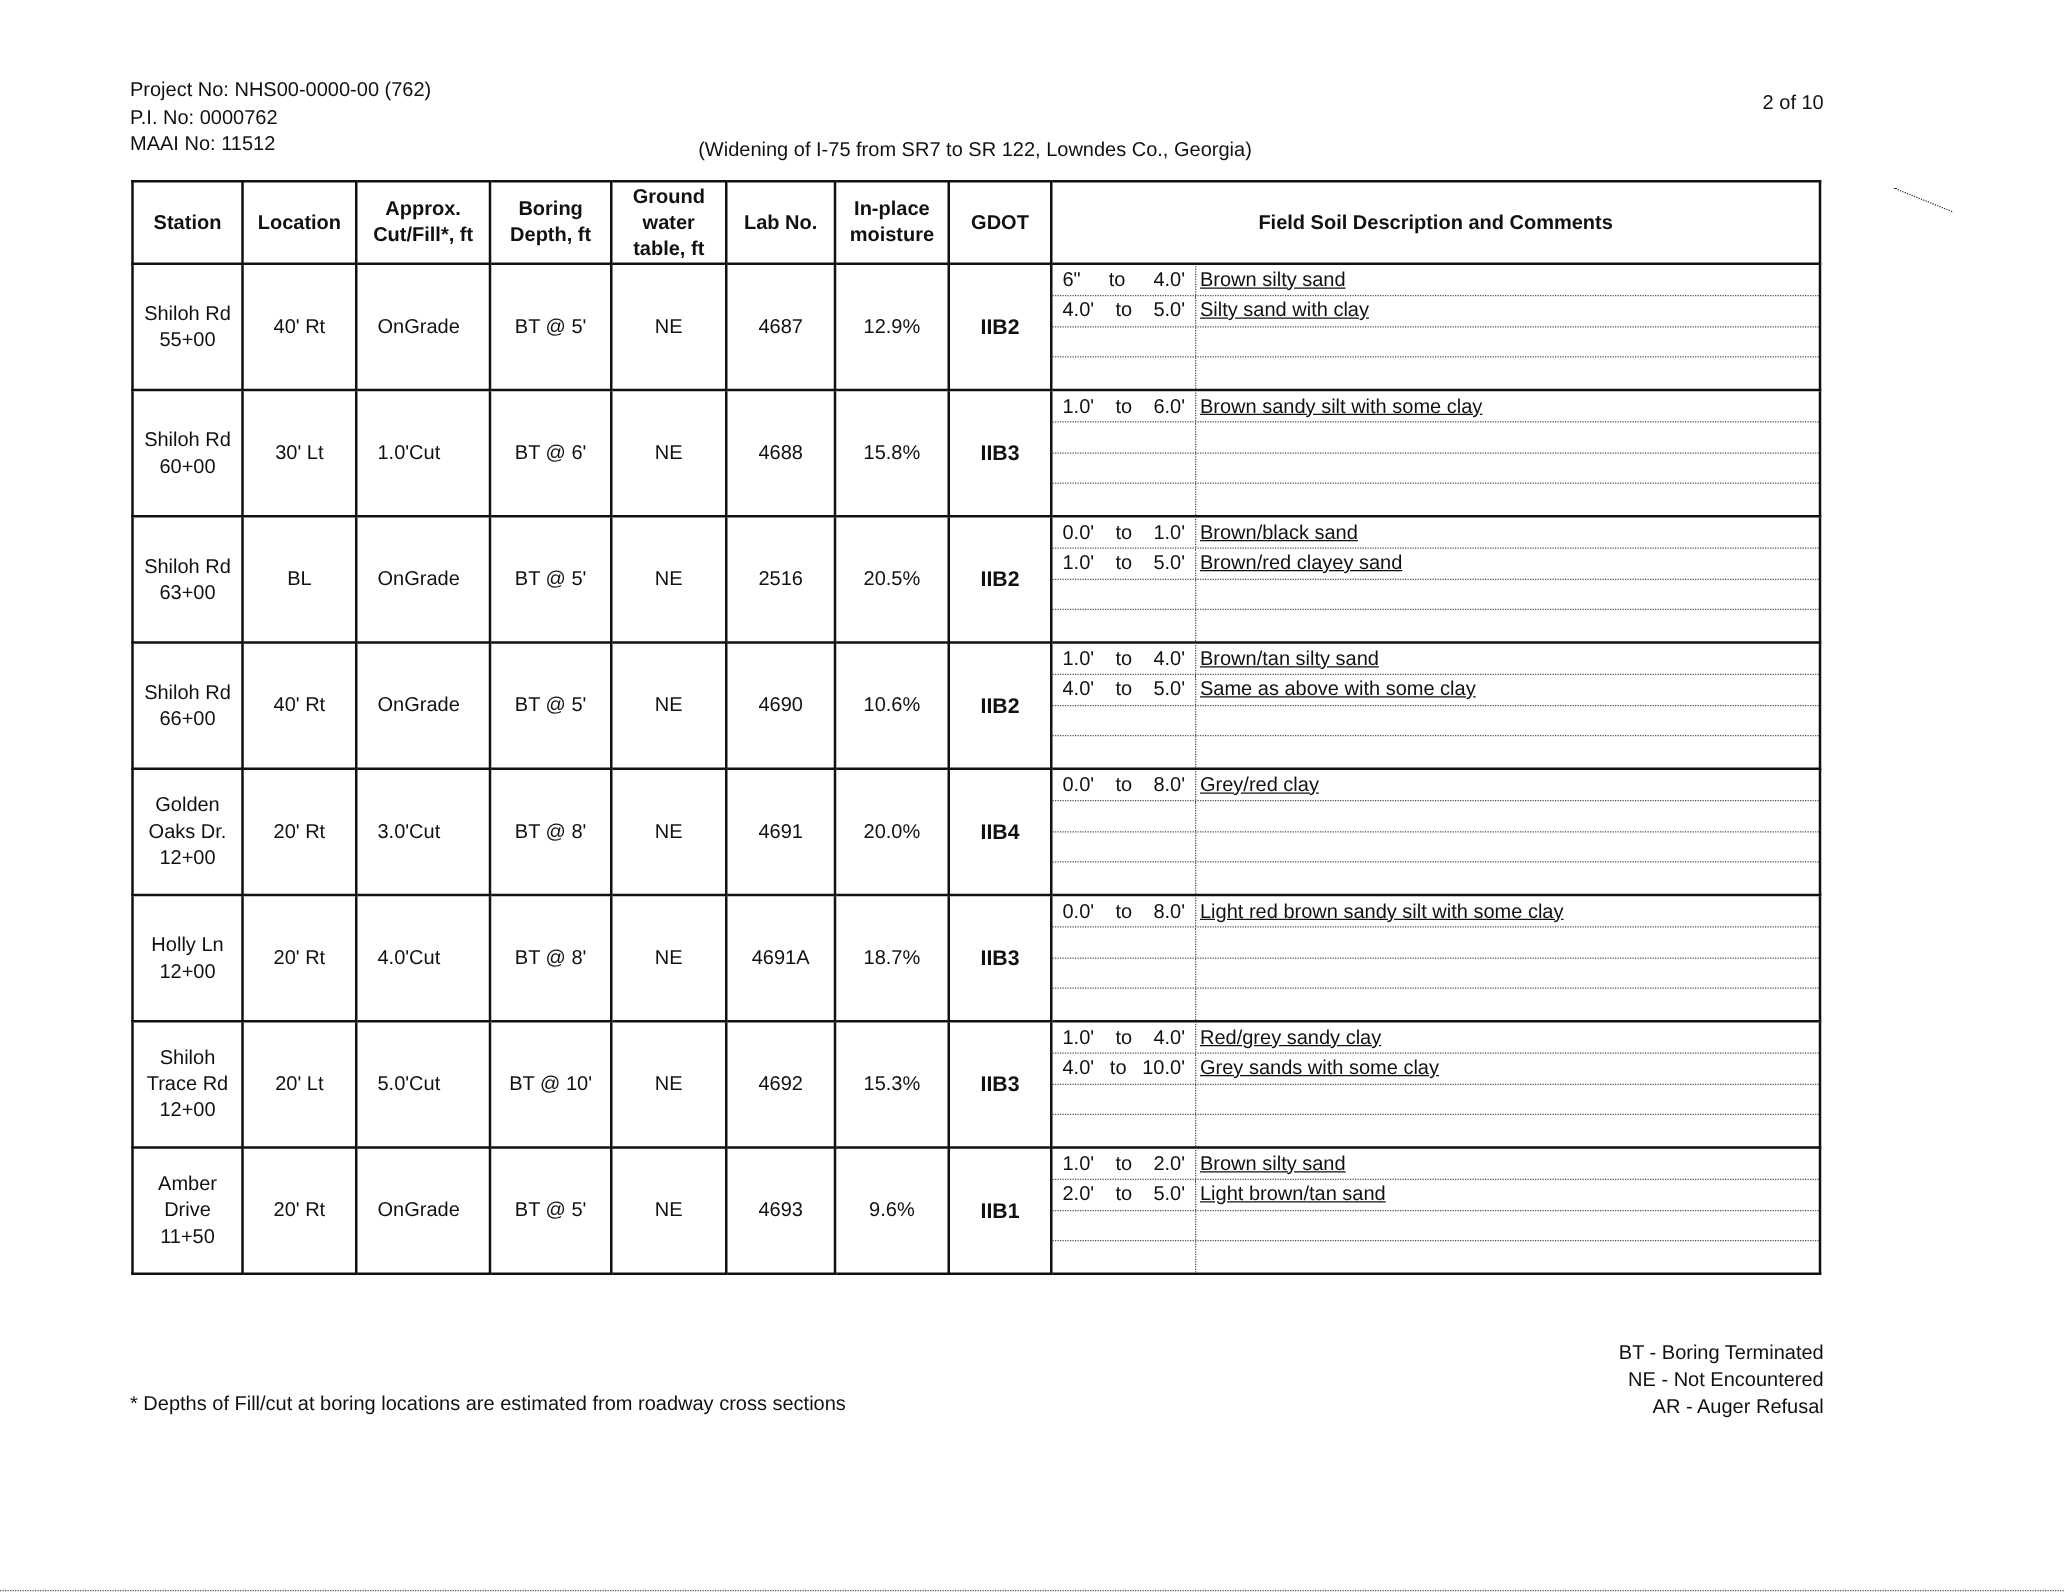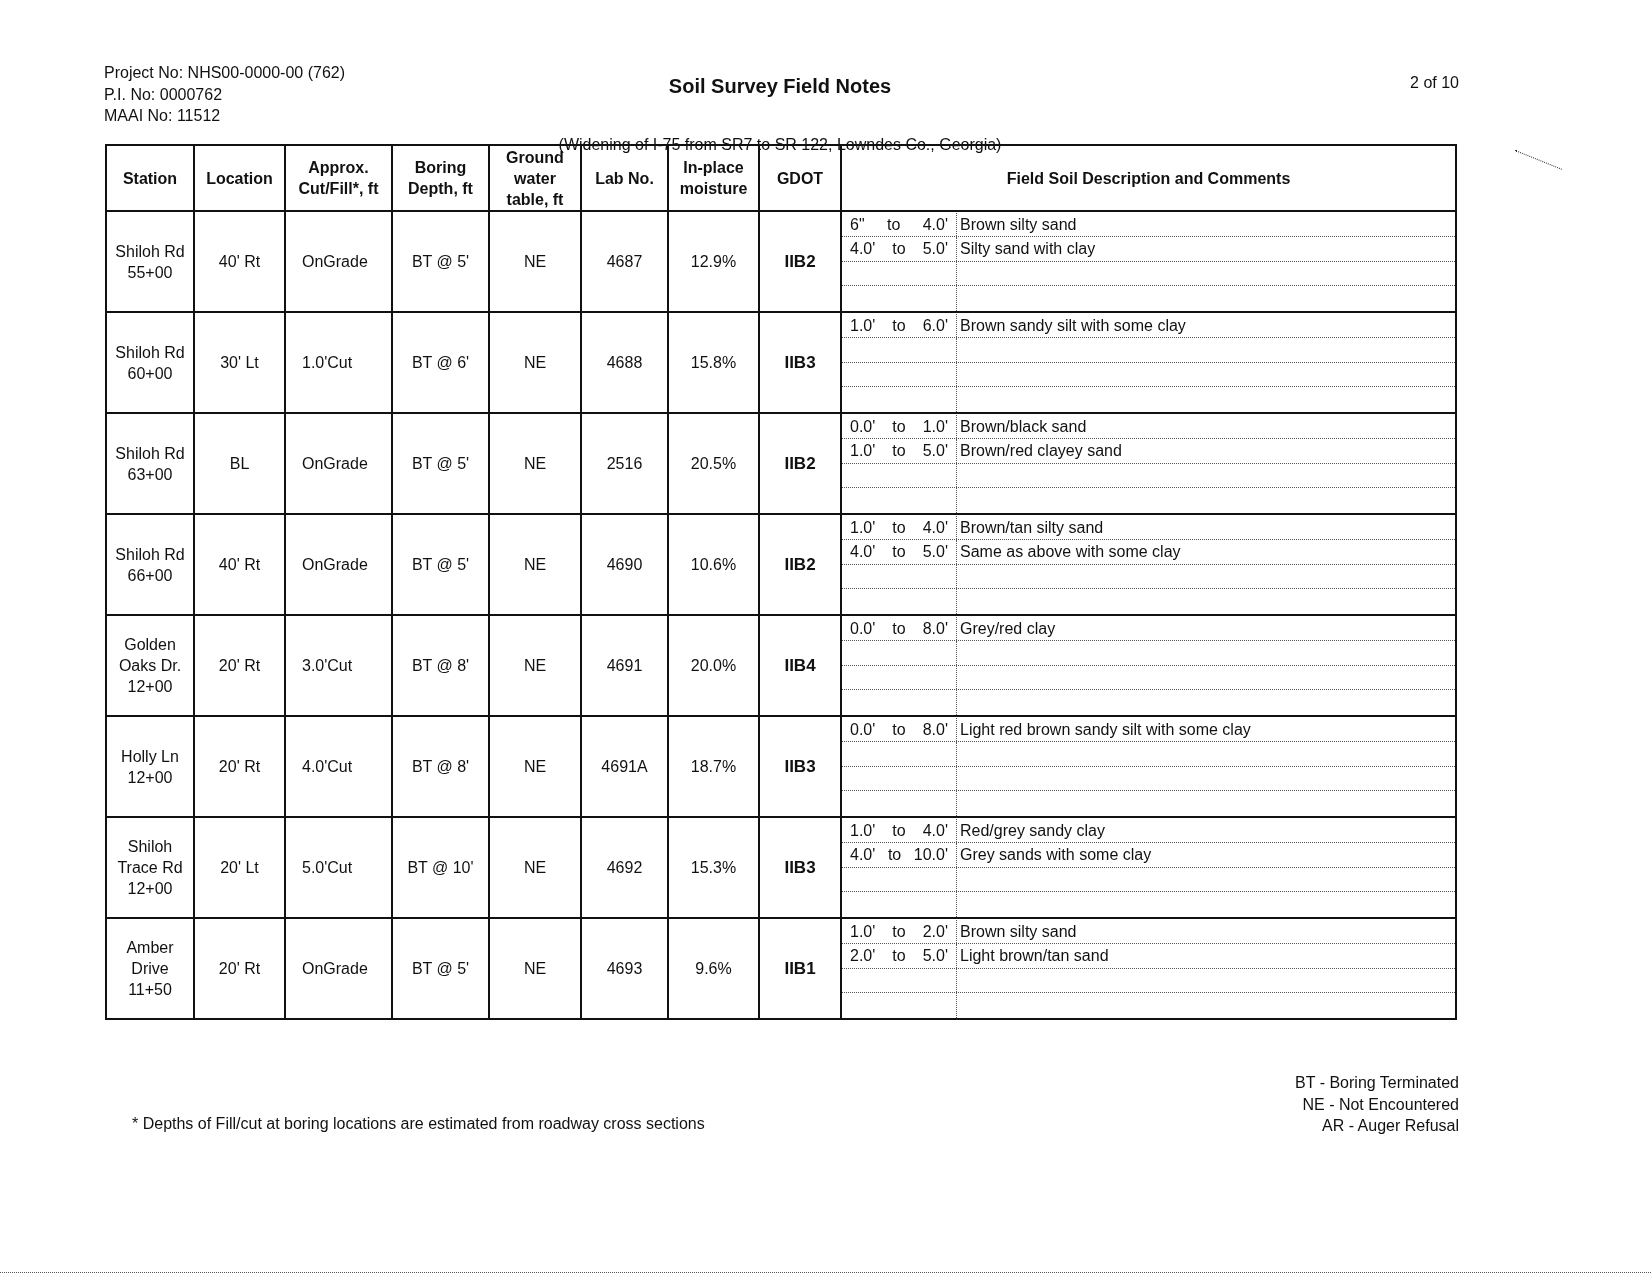--- a/index.html
+++ b/index.html
@@ -18,35 +18,34 @@
   table.soil th { font-weight:bold; height:64px; line-height:21px; font-size:16px; }
   table.soil td.main { height:99px; line-height:21px; }
   td.gdot { font-weight:bold; font-size:17px; }
   .cf { display:flex; padding:0 0 0 16px; }
   td.desc { padding:0; vertical-align:top; }
   .sub { display:flex; height:24.5px; border-bottom:1px dotted #555; box-sizing:border-box; }
   .sub:last-child { border-bottom:none; }
   .depth { width:115px; border-right:1px dotted #555; display:flex; justify-content:space-between;
            padding:0 8px 0 8px; box-sizing:border-box; font-size:16px; line-height:24px; }
   .depth span { display:inline-block; }
-  .text { padding-left:3px; font-size:16px; line-height:24px; text-align:left; }
-  .foot-note { position:absolute; left:104px; top:1115px; font-size:16px;margin-left:28px; }
+  .text { padding-left:3px; font-size:16px; line-height:24px; text-align:left;text-decoration:underline; }
+  .foot-note { position:absolute; left:104px; top:1115px; font-size:16px; }
   .legend { position:absolute; right:192px; top:1072px; text-align:right; font-size:16px; line-height:21.5px; }
   .bottom-line { position:absolute; left:0; right:0; top:1272px; border-top:1px dotted #555; }
 </style>
 </head>
 <body>
 
 <div class="hdr-left">
   <div>Project No: NHS00-0000-00 (762)</div>
   <div>P.I. No: 0000762</div>
   <div>MAAI No: 11512</div>
 </div>
 <div class="hdr-center">
-  <div class="hdr-title">Soil Survey Field Notes</div>
   <div class="hdr-sub">(Widening of I-75 from SR7 to SR 122, Lowndes Co., Georgia)</div>
 </div>
 <div class="hdr-page">2 of 10</div>
 <div class="scan-mark"></div>
 
 <table class="soil">
   <colgroup>
     <col style="width:88px">
       <col style="width:91px">
       <col style="width:107px">

